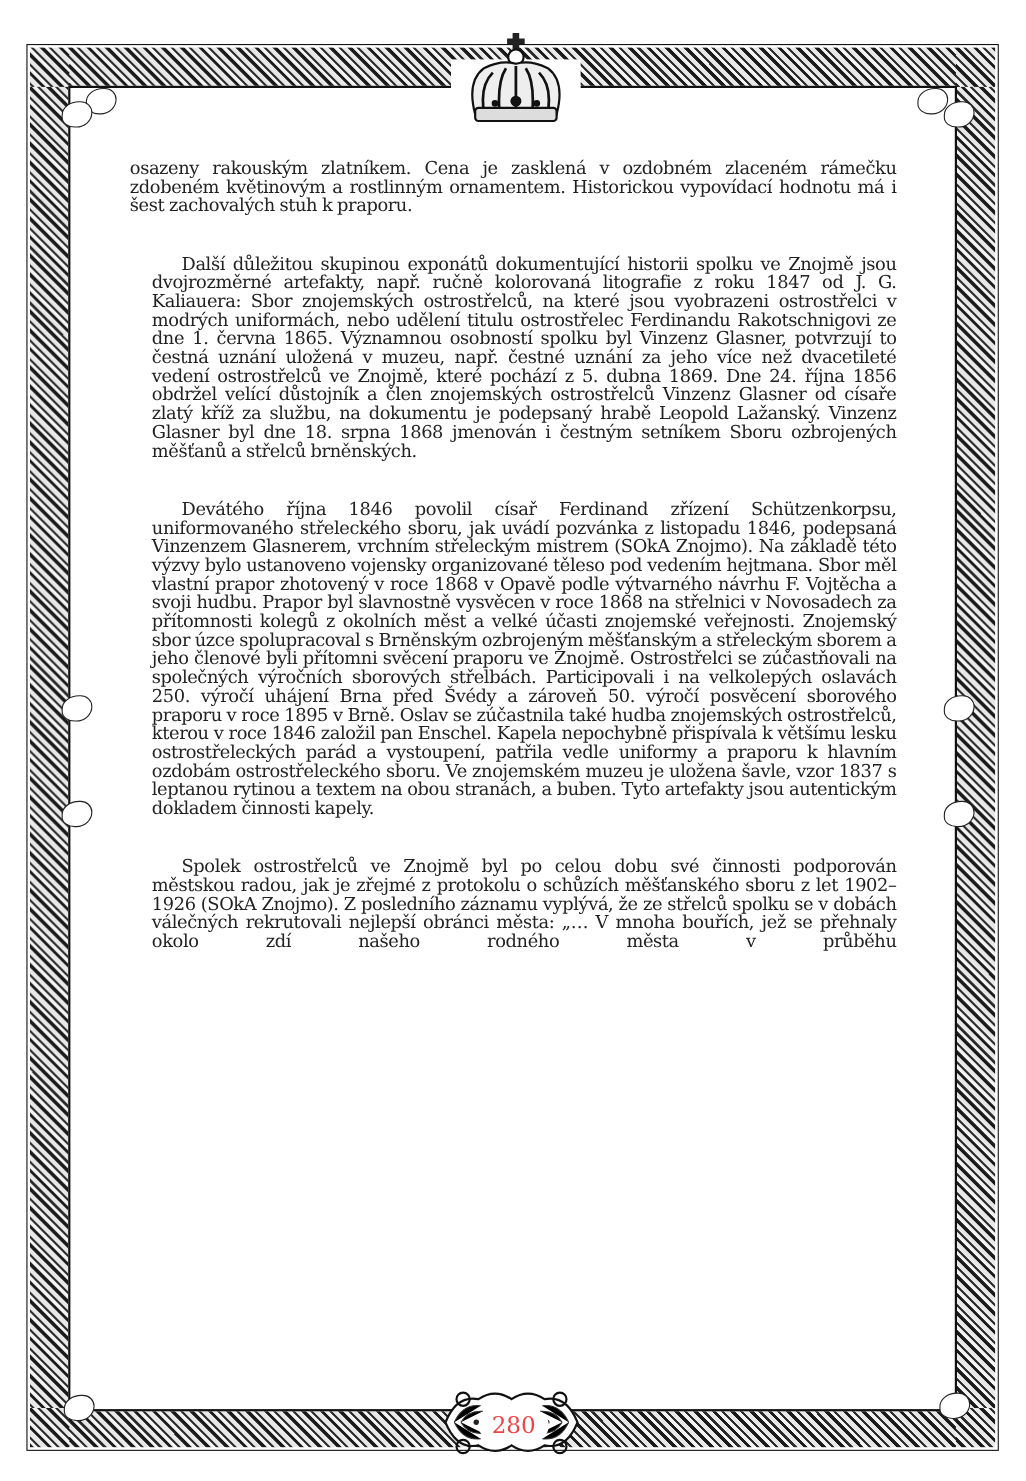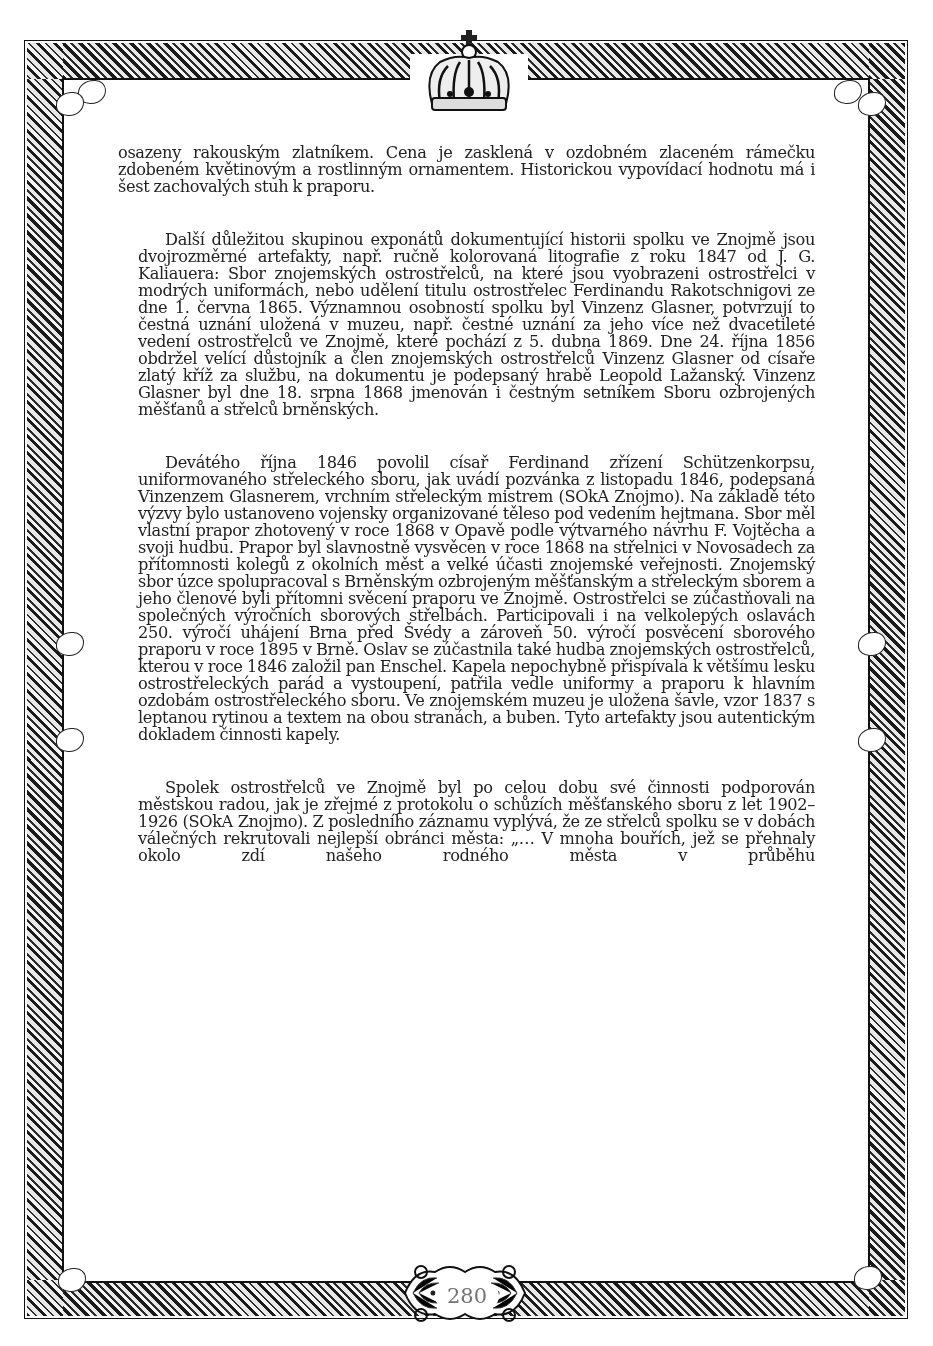--- a/index.html
+++ b/index.html
@@ -16,21 +16,21 @@
     -webkit-mask: linear-gradient(#000 0 0) padding-box exclude, linear-gradient(#000 0 0);
     mask: linear-gradient(#000 0 0) padding-box exclude, linear-gradient(#000 0 0);
   }
   .frame-inner { position:absolute; left:62px; top:78px; width:808px; height:1205px;
     border:2px solid #111; box-sizing:border-box; background:#fff; }
   .leaf { position:absolute; width:26px; height:22px; border:1.5px solid #222; background:#fff;
     border-radius: 60% 40% 55% 45% / 55% 45% 60% 40%; }
   .crown { position:absolute; left:410px; top:14px; width:118px; height:102px; }
   .cartouche { position:absolute; left:395px; top:1258px; width:140px; height:70px; }
   .page-number { position:absolute; left:435px; top:1283px; width:64px; text-align:center;
-    font-family:"DejaVu Serif", serif; font-size:21px; color:#737373; background:#fff;
+    font-family:"DejaVu Serif", serif; font-size:21px; color:#ef4444; background:#fff;
     line-height:26px; border-radius:14px; }
 
   
   .content { position:absolute; left:118px; top:144px; width:697px;
     font-family:"DejaVu Serif", serif; font-size:16.2px; line-height:17px; color:#222;
     letter-spacing:-0.35px; word-spacing:-0.5px; }
   .content p { margin:0; text-align:justify; hyphens:manual; }
   .content p + p { margin-top:36px; text-indent:27px;margin-left:20px; }
   .content p.first { text-indent:0; }
   .content p.last-line-fill { text-align-last:justify; }

